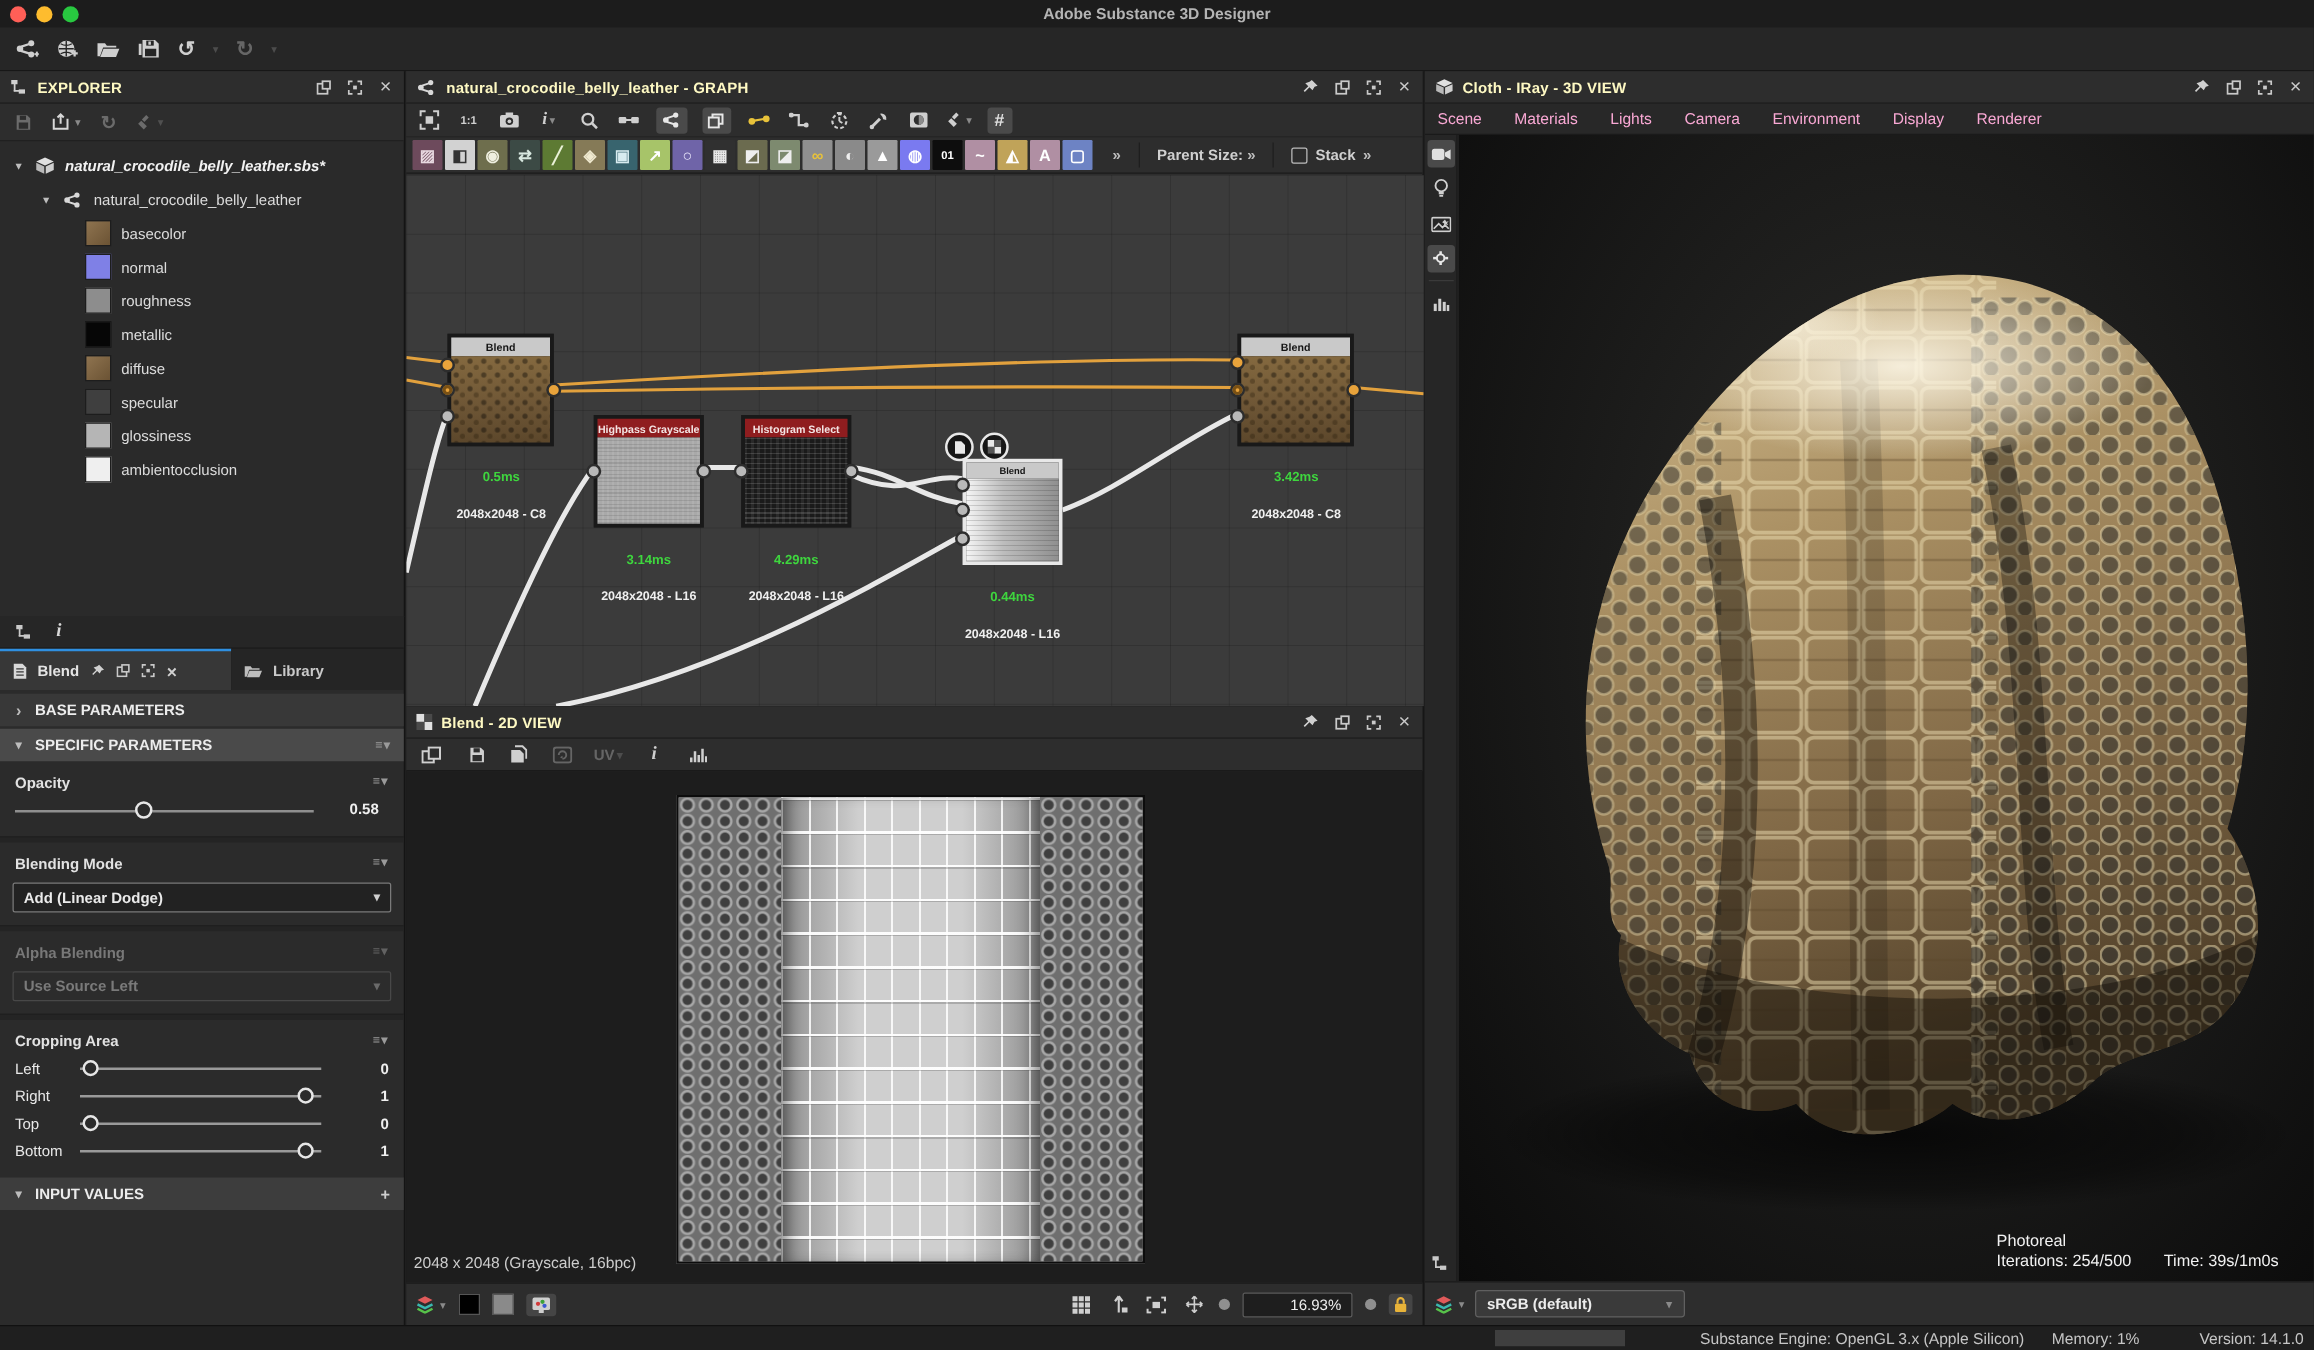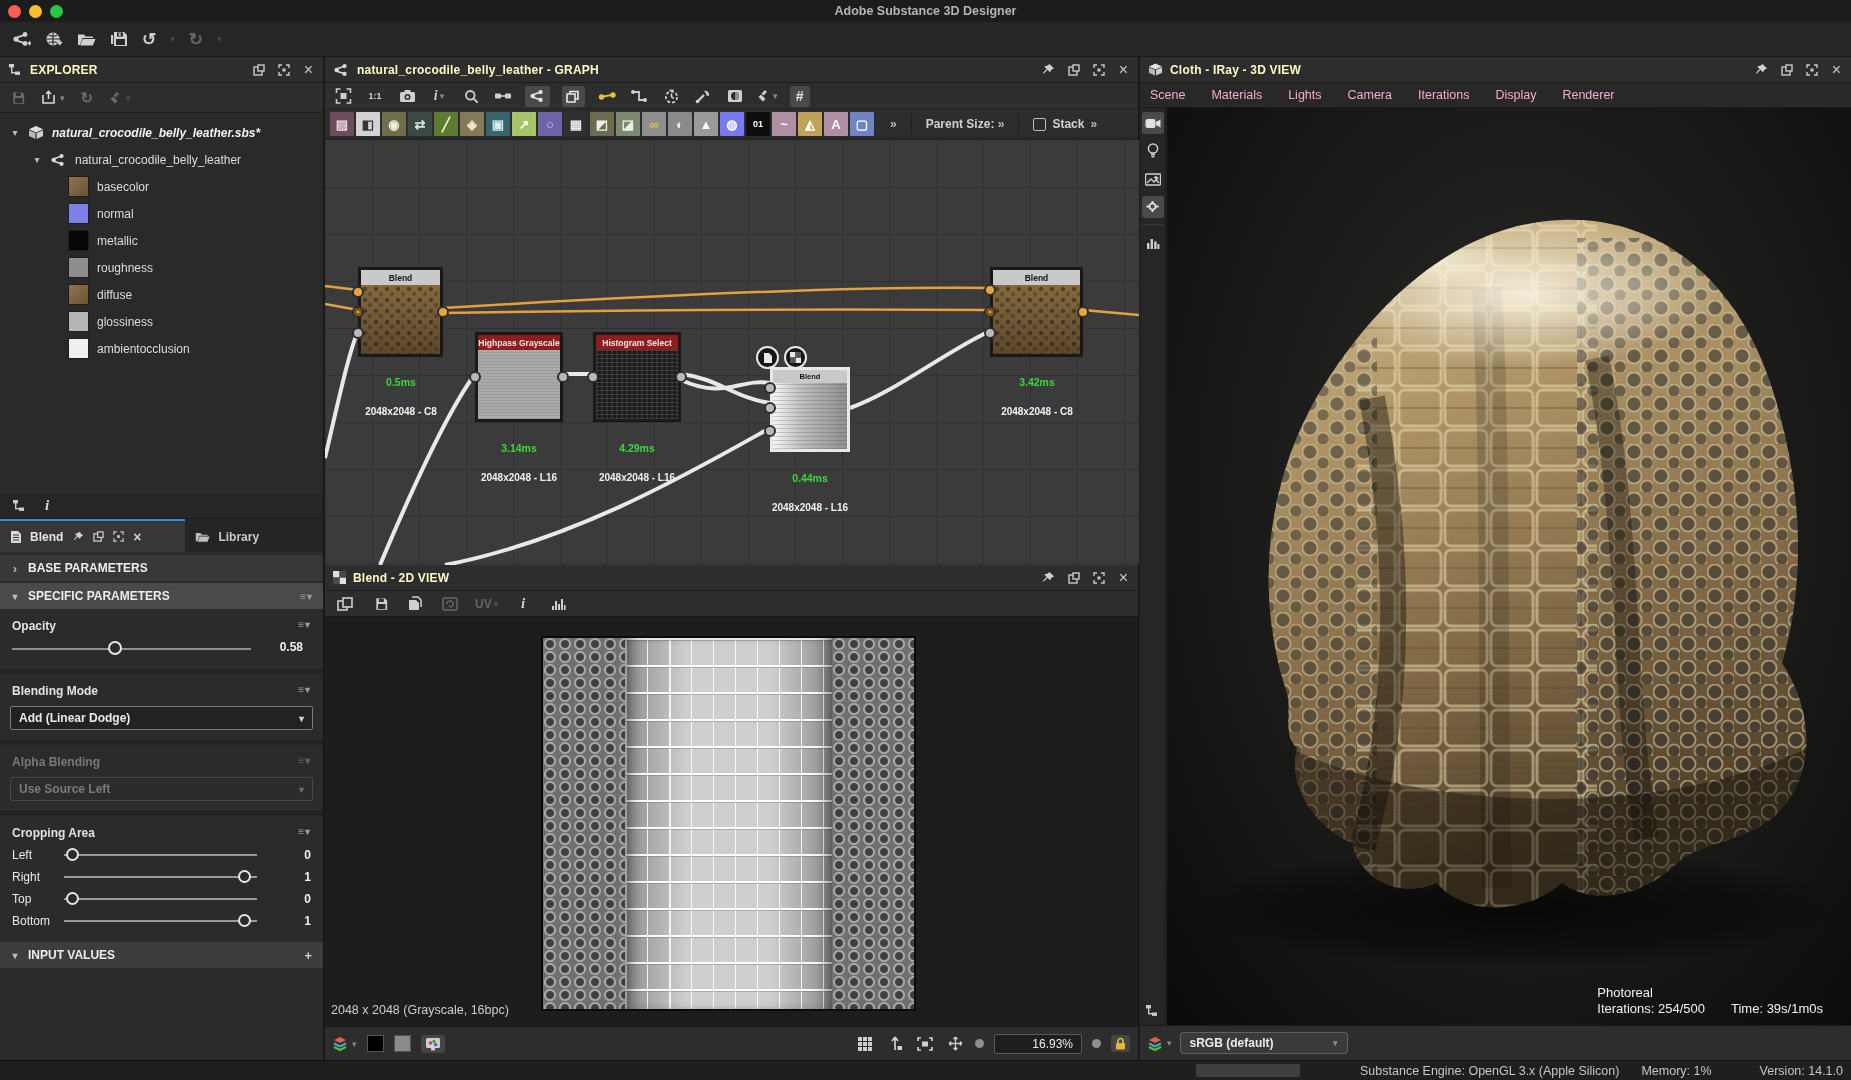--- a/index.html
+++ b/index.html
@@ -303,30 +303,34 @@
     </div>
     <div class="tree-row" style="padding-left:68px">
       <span class="swatch" style="background:linear-gradient(135deg,#8f7450,#6b5334)"></span>
       <span>basecolor</span>
     </div>
     <div class="tree-row" style="padding-left:68px">
       <span class="swatch" style="background:#7f80e6"></span>
       <span>normal</span>
     </div>
     <div class="tree-row" style="padding-left:68px">
+      <span class="swatch" style="background:#8d8d8d"></span>
+      <span>roughness</span>
+    </div>
+    <div class="tree-row" style="padding-left:68px">
       <span class="swatch" style="background:#060606"></span>
       <span>metallic</span>
-    </div>
-    <div class="tree-row" style="padding-left:68px">
-      <span class="swatch" style="background:#8d8d8d"></span>
-      <span>roughness</span>
     </div>
     <div class="tree-row" style="padding-left:68px">
       <span class="swatch" style="background:linear-gradient(135deg,#8f7450,#6b5334)"></span>
       <span>diffuse</span>
+    </div>
+    <div class="tree-row" style="padding-left:68px">
+      <span class="swatch" style="background:#3f3f3f"></span>
+      <span>specular</span>
     </div>
     <div class="tree-row" style="padding-left:68px">
       <span class="swatch" style="background:#b5b5b5"></span>
       <span>glossiness</span>
     </div>
     <div class="tree-row" style="padding-left:68px">
       <span class="swatch" style="background:#efefef"></span>
       <span>ambientocclusion</span>
     </div>
   </div>
@@ -867,21 +871,21 @@
           </svg>
         </span>
       <span class="hicon" style="font-size:16px">×</span>
     </span>
   </div>
   <div id="view3d-menus">
     <span>Scene</span>
     <span>Materials</span>
     <span>Lights</span>
     <span>Camera</span>
-    <span>Iterations</span>
+    <span>Environment</span>
     <span>Display</span>
     <span>Renderer</span>
   </div>
 
   <div id="strip3d">
     <span class="sbtn on">
         <svg width="16" height="11" viewBox="0 0 16 11">
           <rect x="0.5" y="1" width="10" height="9" rx="2" fill="#e0e0e0"></rect>
           <path d="M11 4l4.5-2.5v8L11 7z" fill="#e0e0e0"></path>
         </svg>

